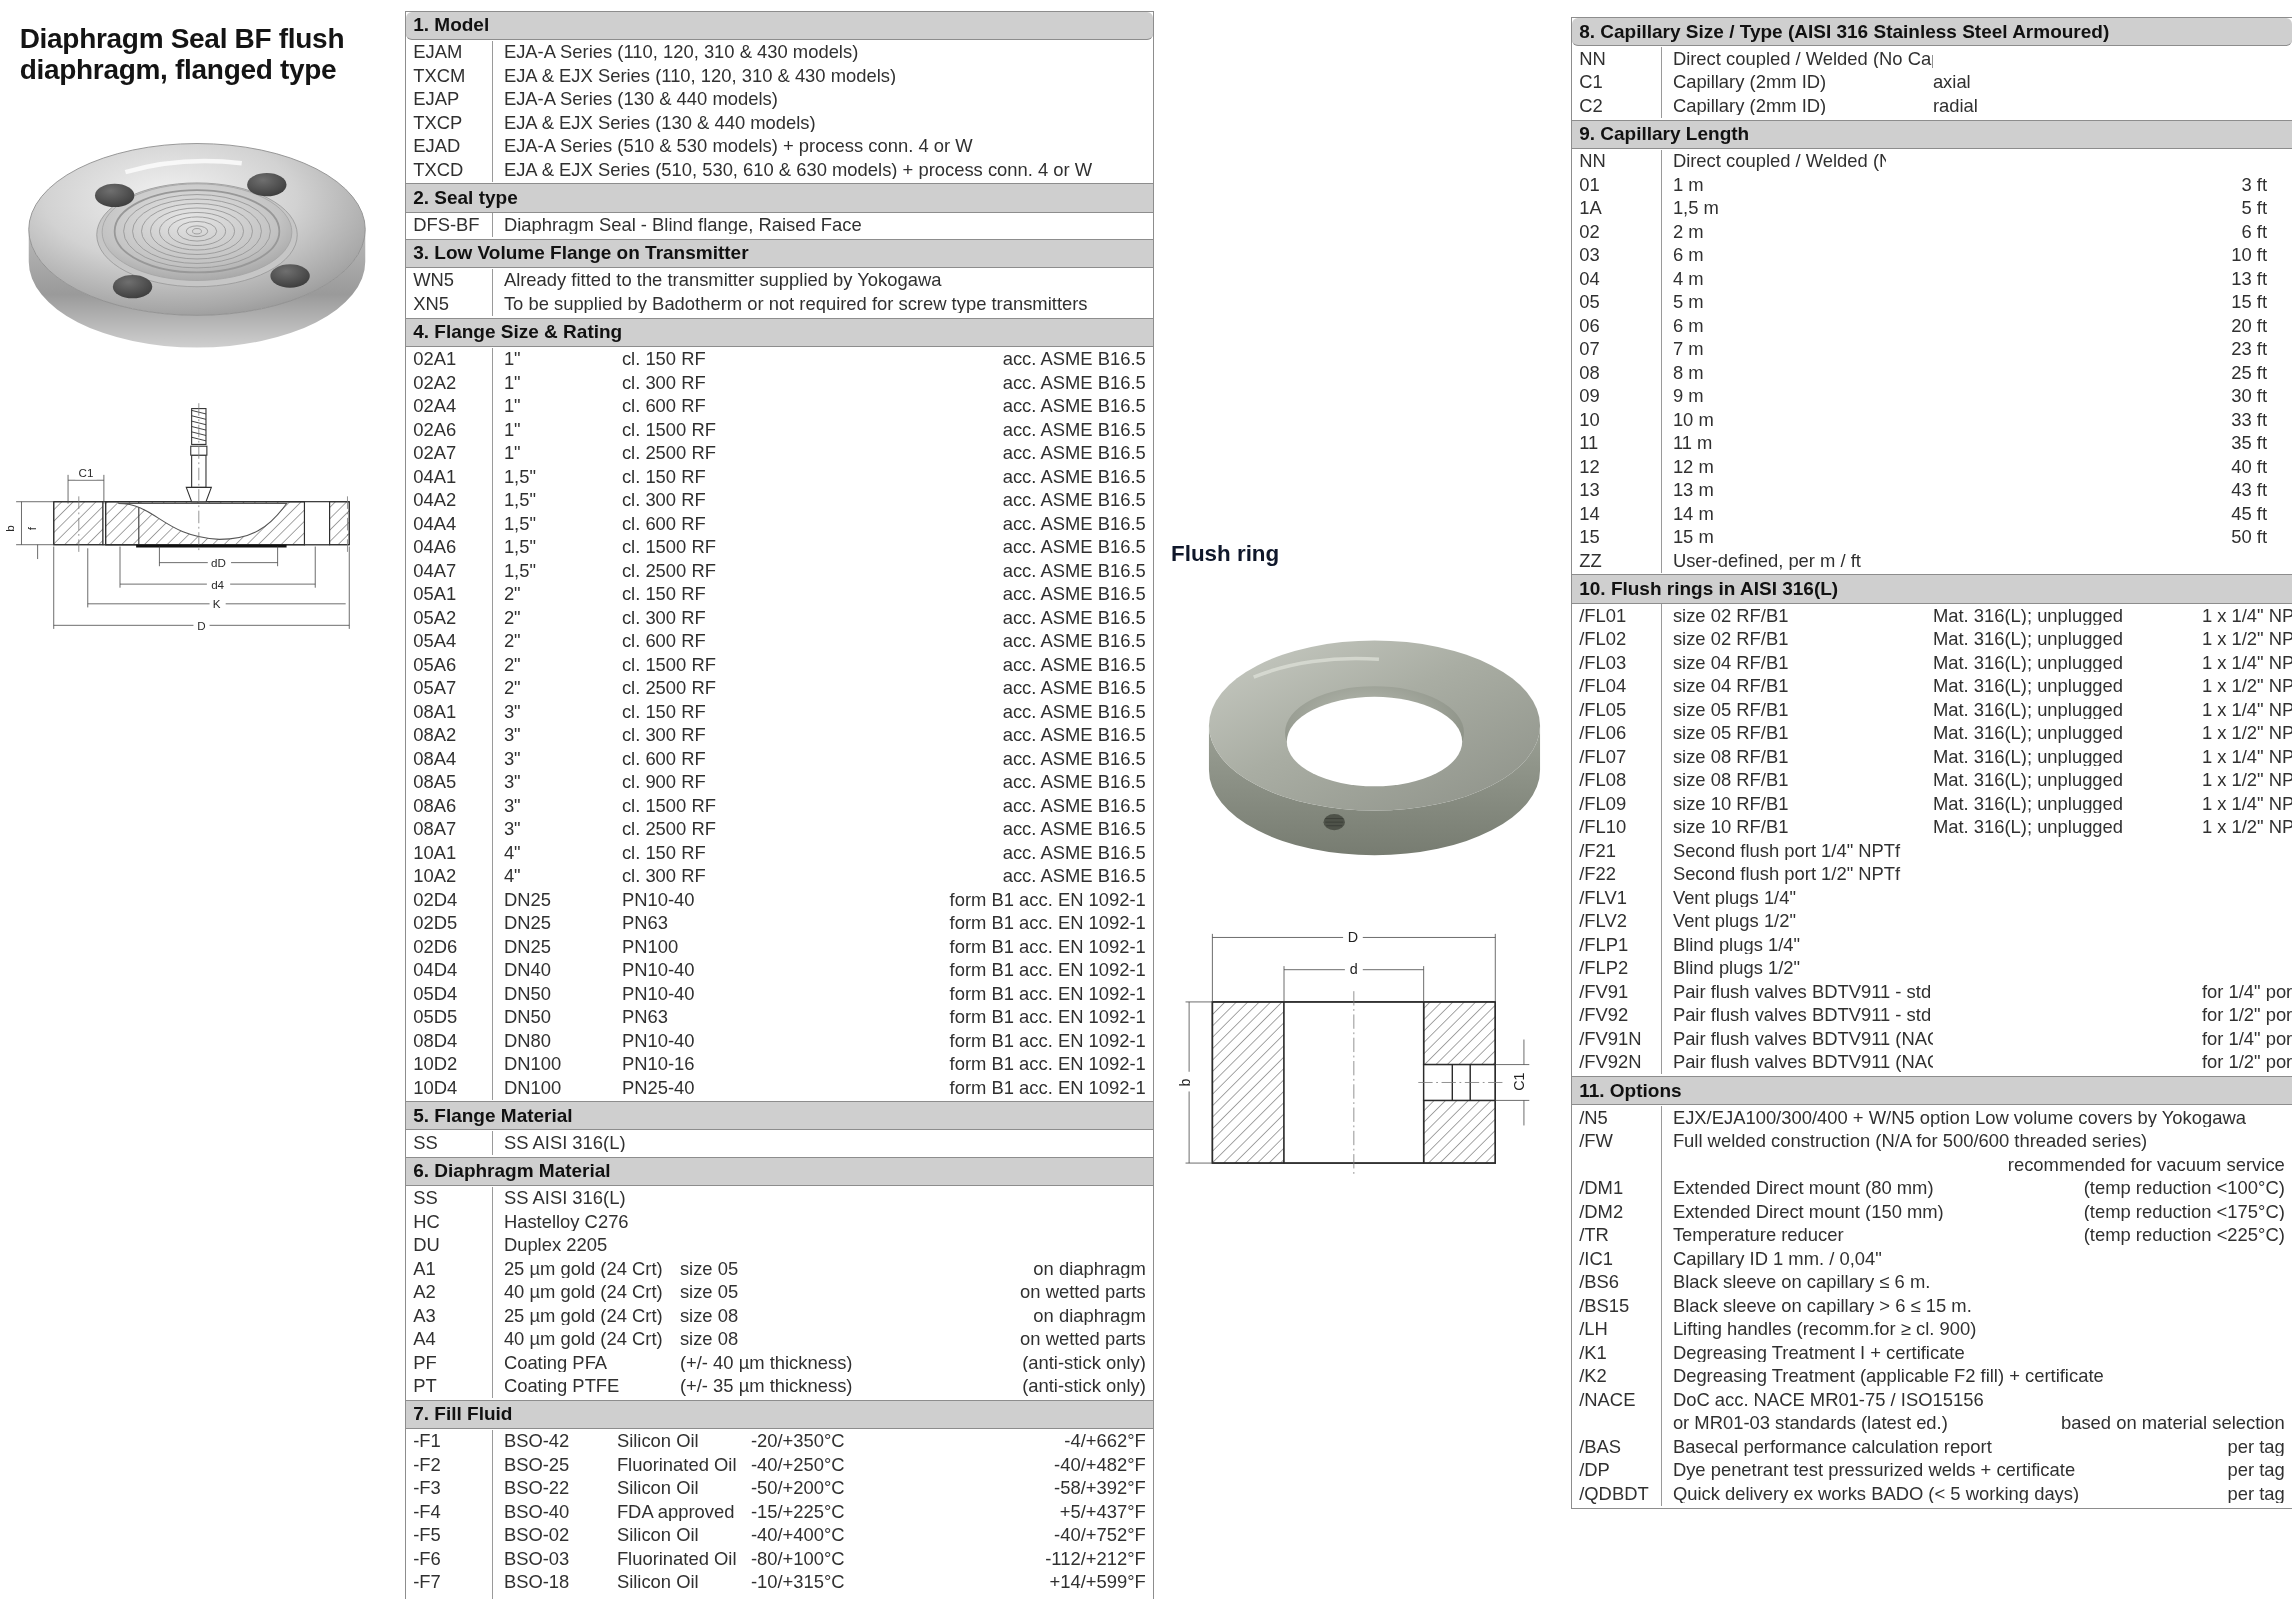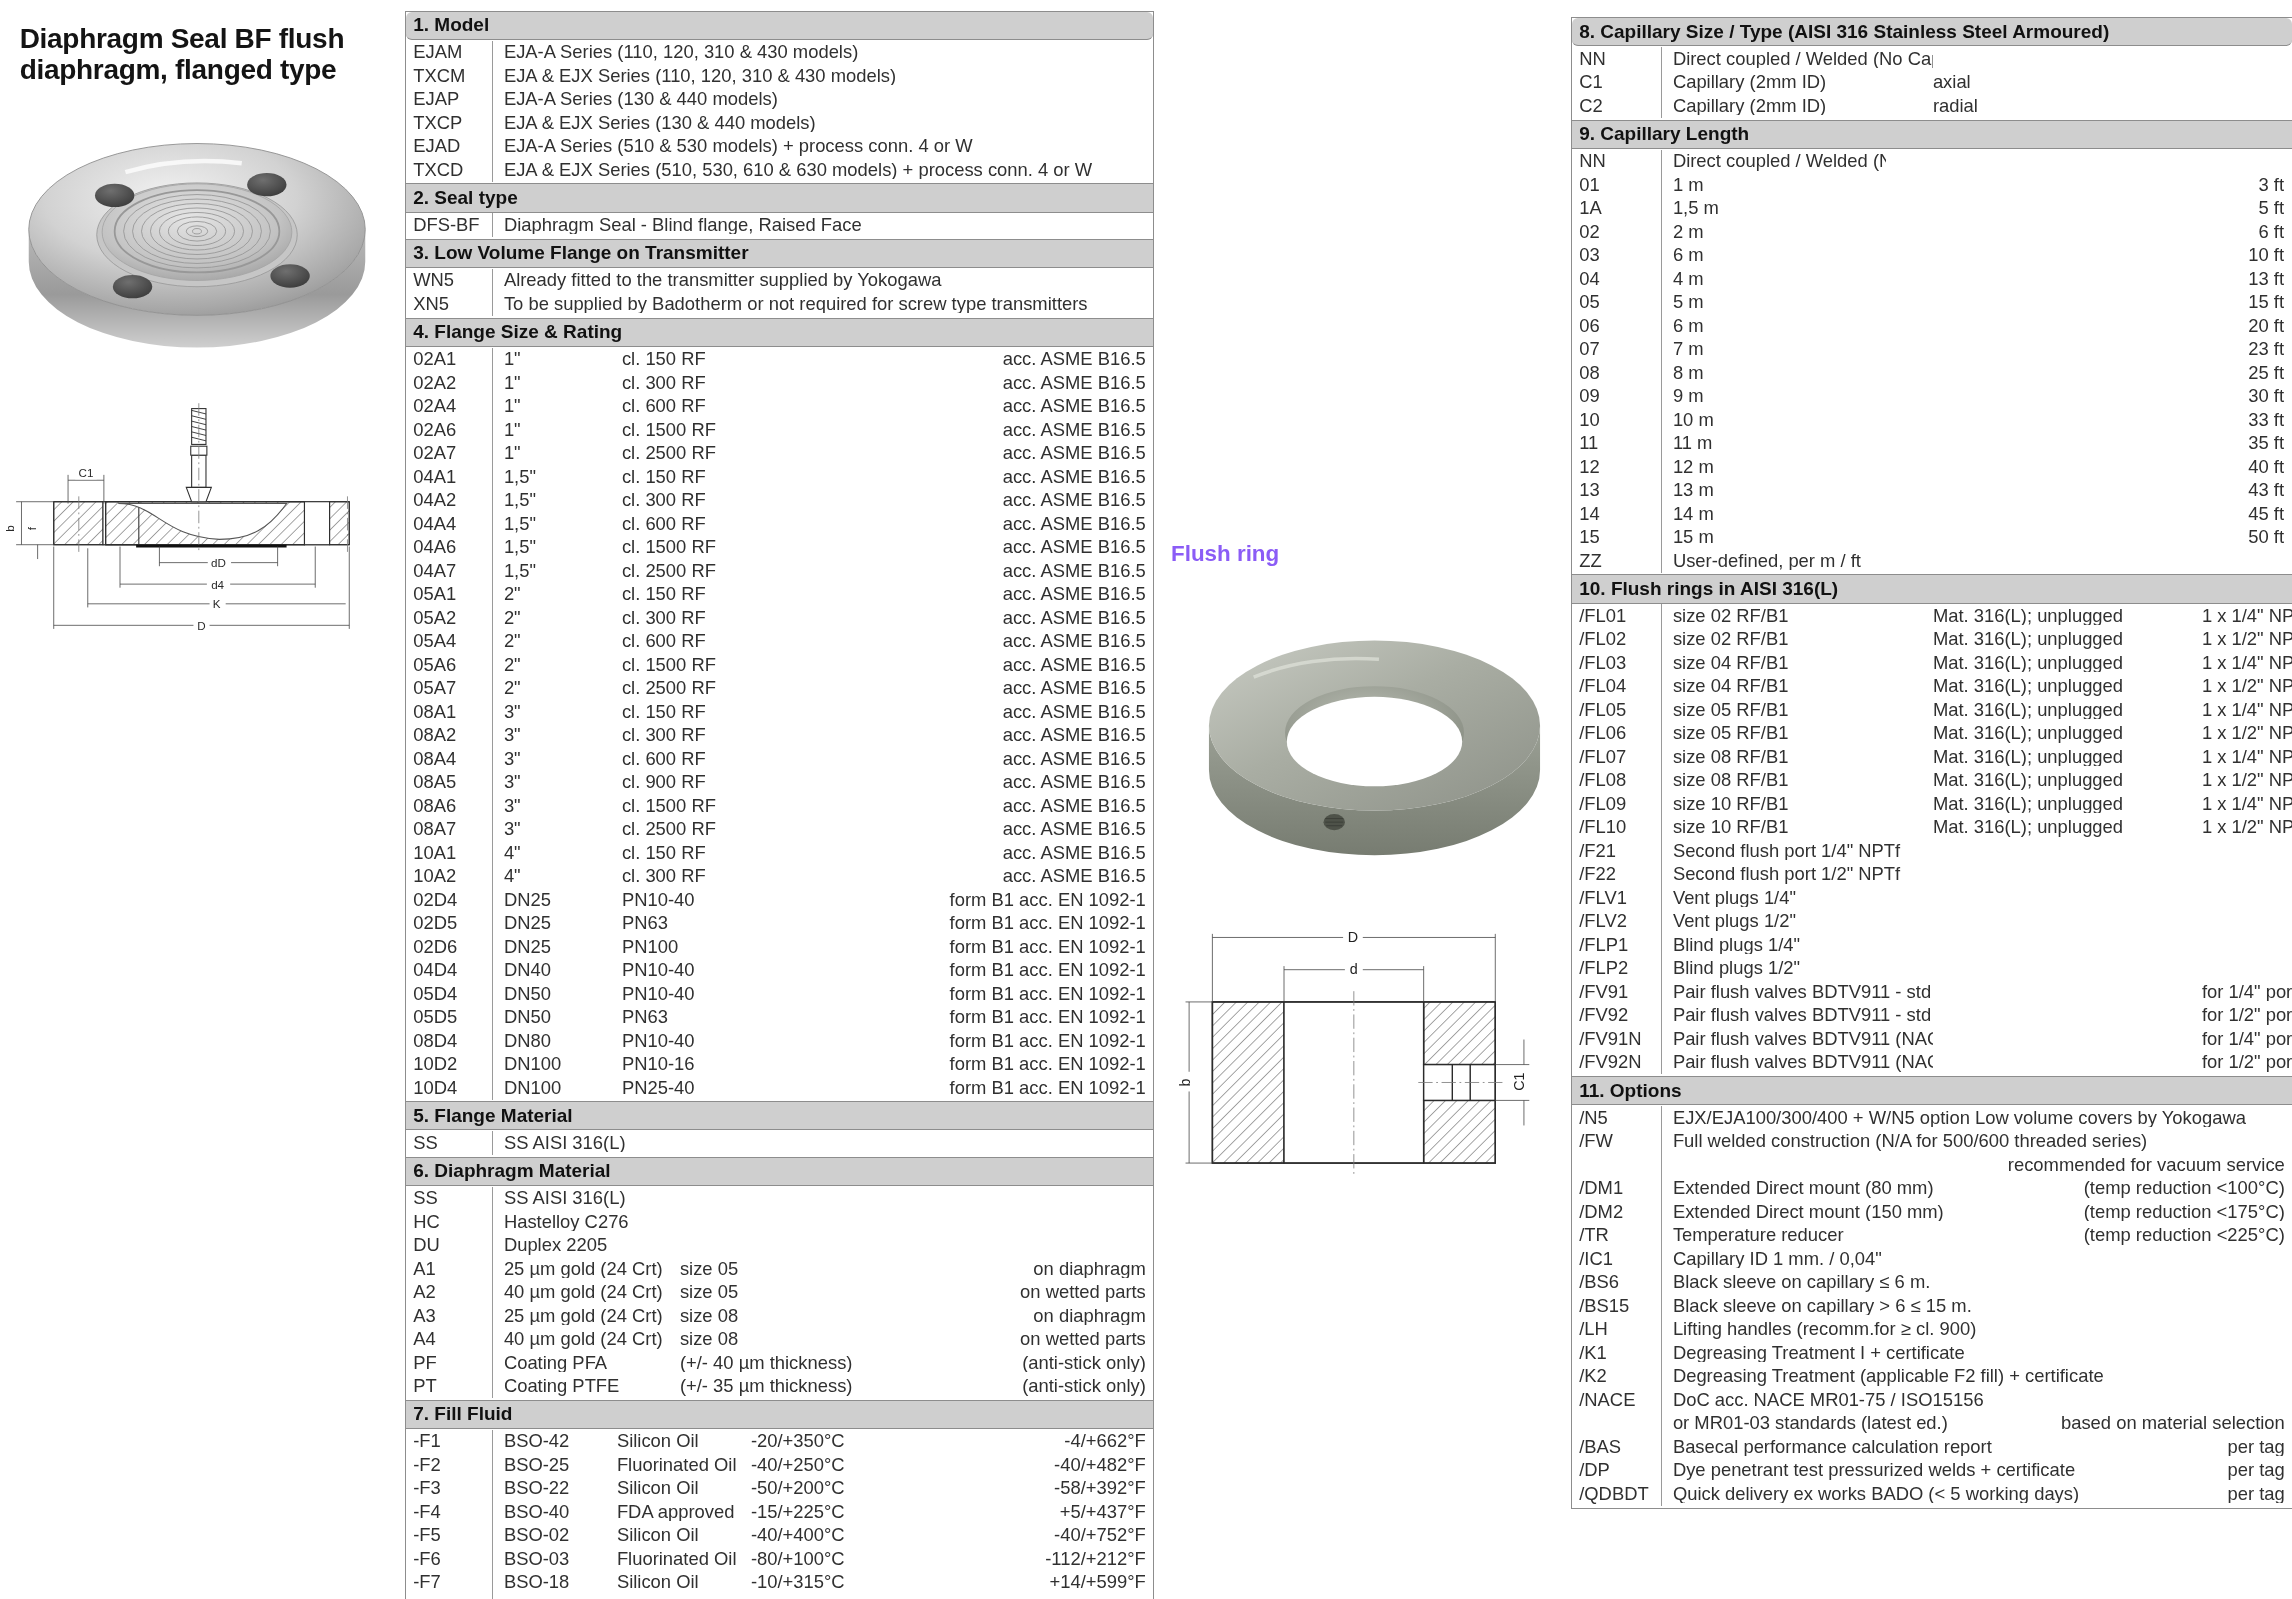--- a/index.html
+++ b/index.html
@@ -14,21 +14,21 @@
   .artcol{position:absolute;left:19.7px;top:23px;width:376px;}
   .title{
     font-size:28px;font-weight:bold;line-height:1.12;letter-spacing:-0.3px;
     color:#141414;
   }
   .photo-flange{position:absolute;left:18px;top:86px;width:358px;height:269px;}
   .dwg-flange{position:absolute;left:0px;top:369px;width:403px;height:278px;}
 
   
   .ringcol{position:absolute;left:1171px;top:541px;width:385px;}
-  .ring-title{font-size:22.4px;font-weight:bold;color:#8b5cf6;}
+  .ring-title{font-size:22.4px;font-weight:bold;color:#0f172a;}
   .photo-ring{position:absolute;left:1200px;top:591px;width:349px;height:269px;}
   .dwg-ring{position:absolute;left:1173px;top:905px;width:376px;height:278px;}
 
   
   .tbl{
     position:absolute;background:#ffffff;
     border:0.9px solid #8d8d8d;
     box-sizing:border-box;
     font-size:18.4px;
     line-height:1.0;
@@ -70,21 +70,21 @@
   
   .left .f1{flex:0 0 113px;}
   .left .f2{flex:0 0 134px;}
   .left .f3{flex:0 0 170px;}
   .left .f4{flex:1 1 auto;text-align:right;padding-right:7.2px;}
 
   
   .right .r1{flex:0 0 260px;}
   .right .r2{flex:0 0 269px;}
   .right .g1{flex:0 0 213px;}
-  .right .g2{flex:1 1 auto;text-align:right;padding-right:8px;}
+  .right .g2{flex:1 1 auto;text-align:right;padding-right:25px;}
   .right .wide{flex:1 1 auto;}
   .right .rt{flex:1 1 auto;text-align:right;padding-right:7.2px;}
 
   svg{display:block;}
 </style>
 </head>
 <body>
 
 <div class="page">
 

